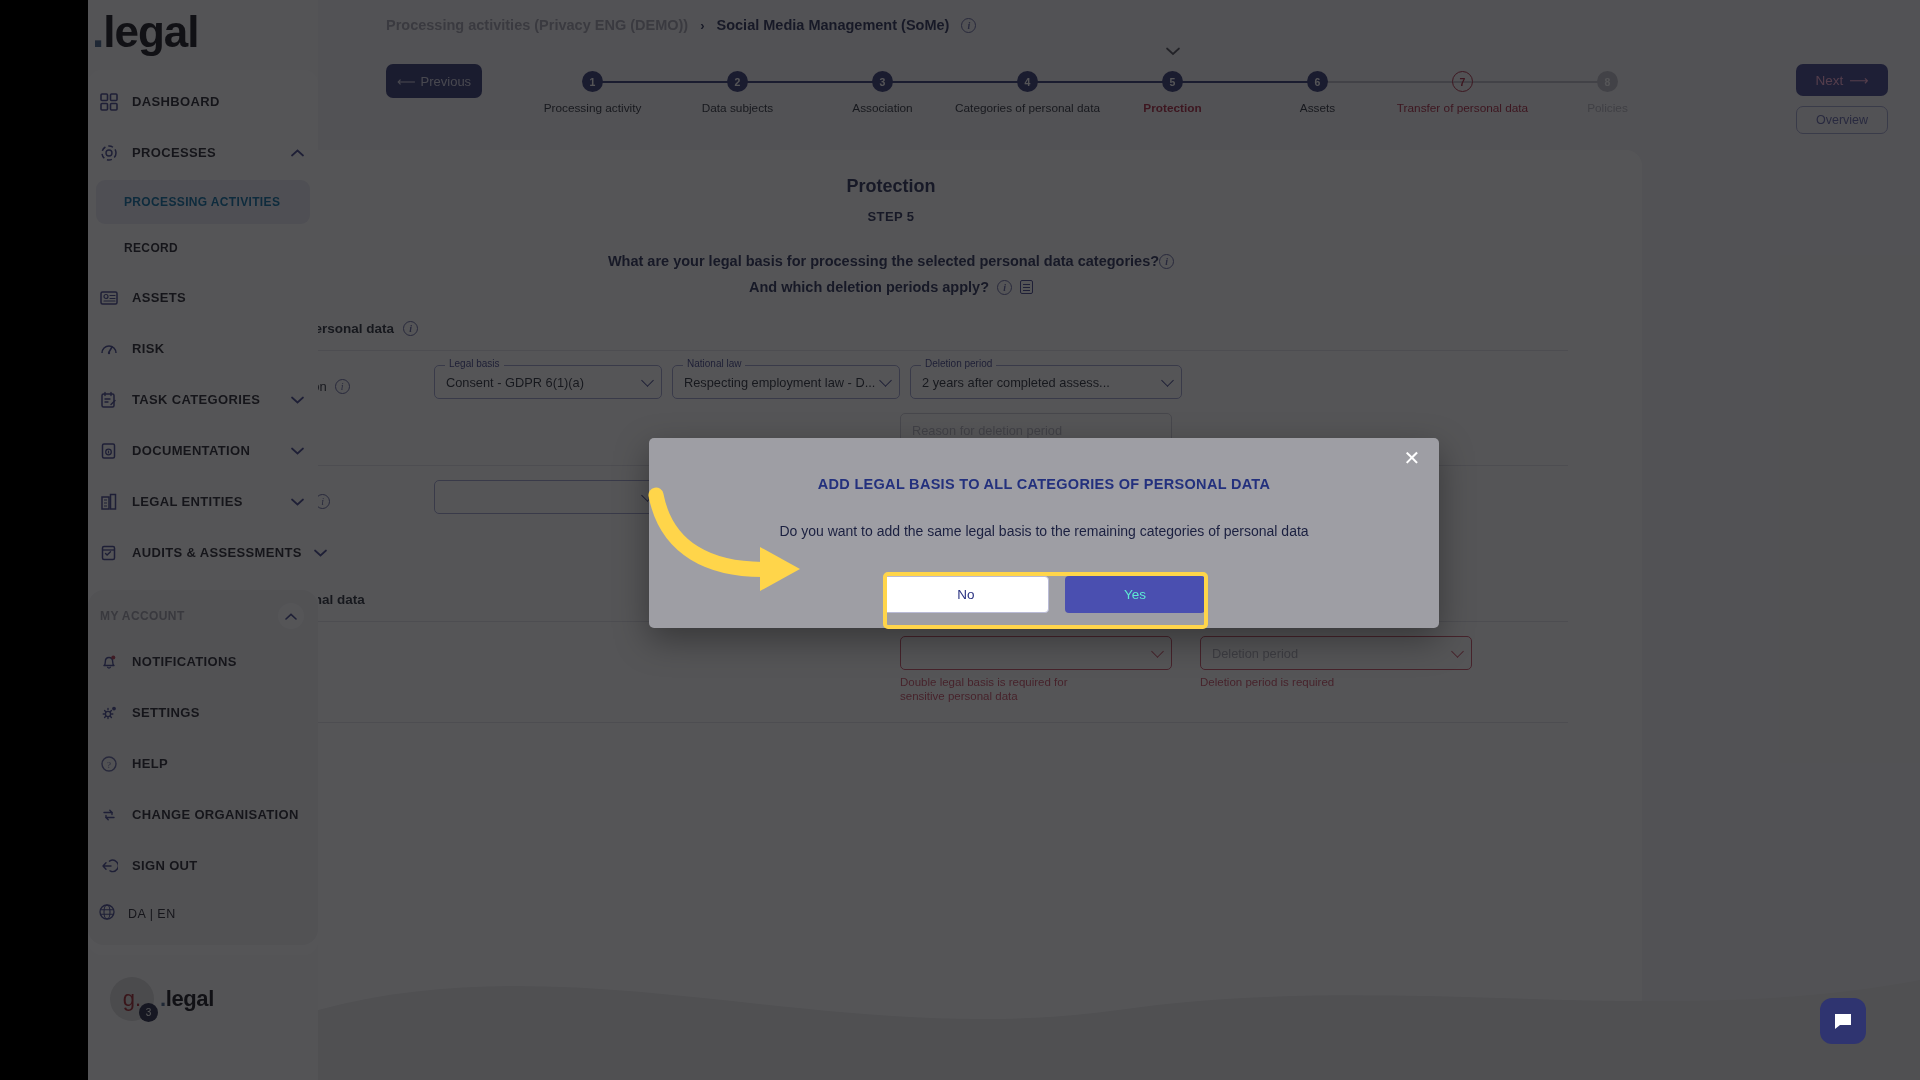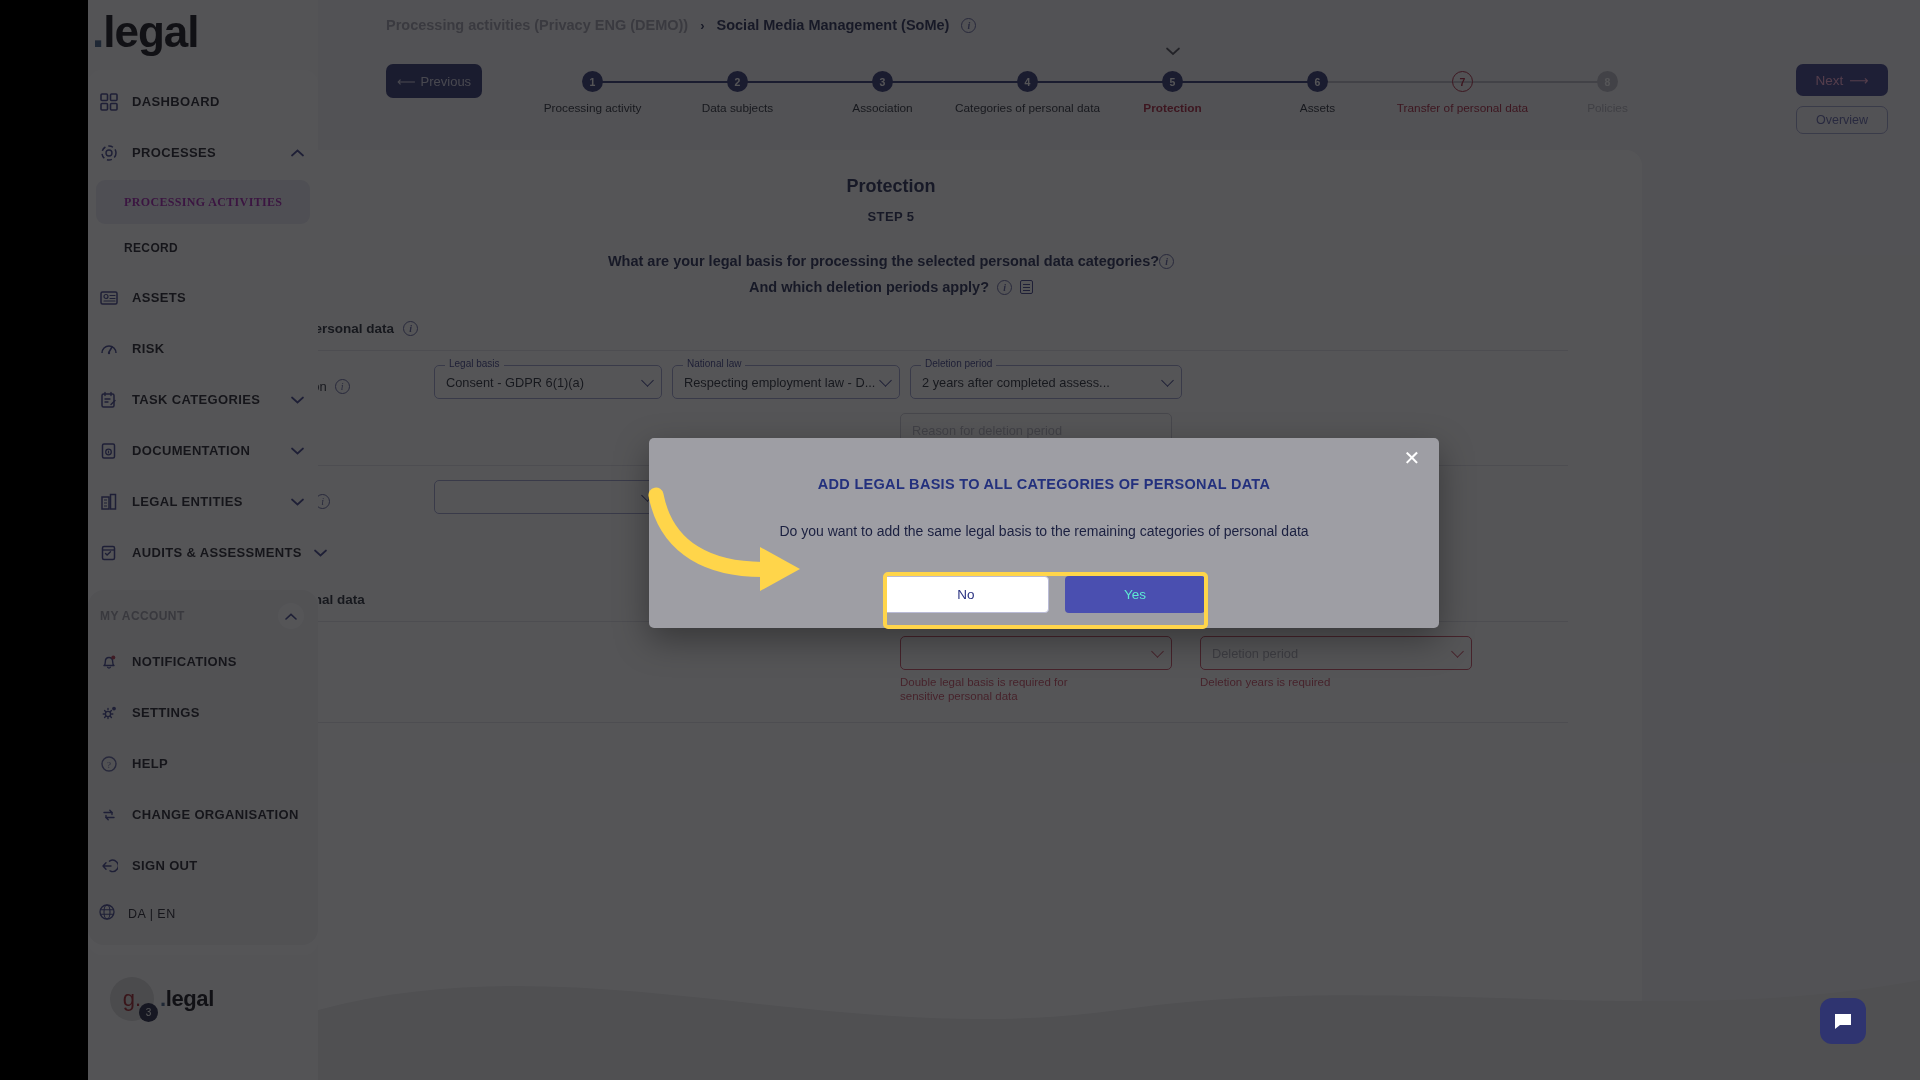--- a/index.html
+++ b/index.html
@@ -84,21 +84,21 @@
     margin: 2px 8px;
     padding-left: 28px;
     border-radius: 9px;
     cursor: pointer;
   }
   .sb-sub .lbl {
     font-size: 12px; font-weight: 700; letter-spacing: 0.35px;
     color: #1b1b24;
   }
   .sb-sub.active { background: #e8eaf2; }
-  .sb-sub.active .lbl { color: #a21caf; font-family: Liberation Serif, serif; }
+  .sb-sub.active .lbl { color: #0369a1; }
 
   .sb-account {
     margin-top: 12px;
     background: #f2f2f5;
     border-radius: 16px;
     padding: 6px 0 8px 0;
   }
   .sb-account-head {
     display: flex; align-items: center; justify-content: space-between;
     height: 40px; padding: 0 14px 0 12px;
@@ -793,21 +793,21 @@
             </div>
             <div class="err-msg">Double legal basis is required for sensitive personal data</div>
           </div>
           <div style="margin:14px 0 0 18px;width:272px;">
             <div class="field" style="width:272px;margin:0;">
               <div class="select err">
                 <span class="ph">Deletion period</span>
               </div>
               <span class="caret err"></span>
             </div>
-            <div class="err-msg">Deletion years is required</div>
+            <div class="err-msg">Deletion period is required</div>
           </div>
         </div>
       </div>
 
       <div class="rule" style="margin-top:18px;"></div>
     </div>
 
     <div class="backdrop"></div>
 
     <div class="modal">

